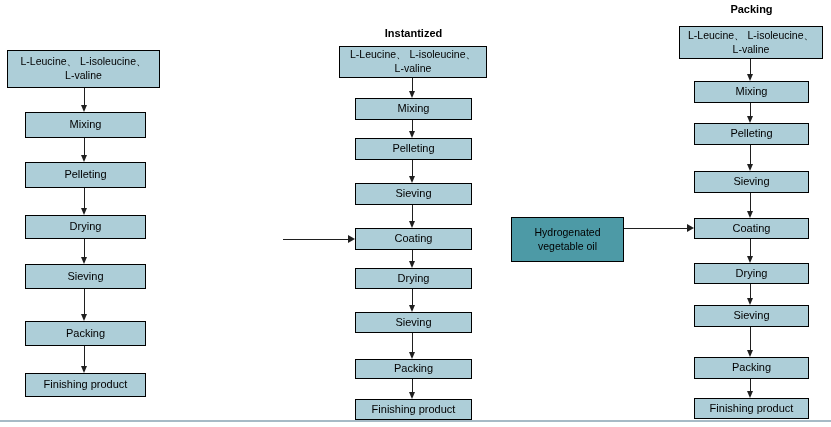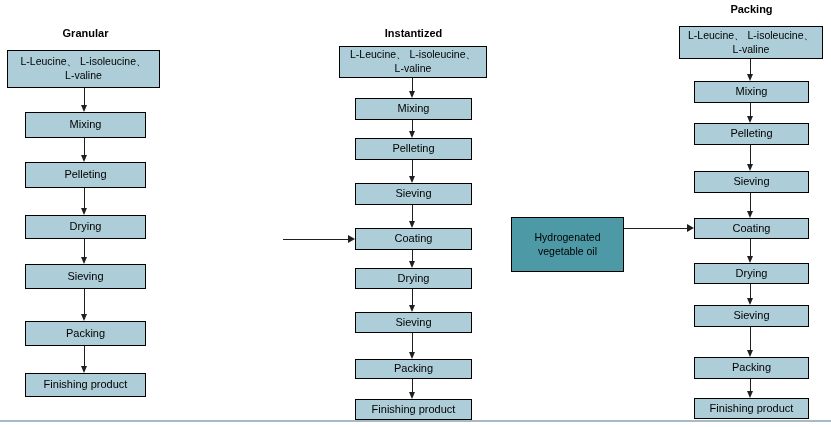--- a/index.html
+++ b/index.html
@@ -58,21 +58,20 @@
     border-top:4.5px solid transparent;border-bottom:4.5px solid transparent;
     border-left:7px solid var(--arrow);
   }
   .divider{position:absolute;left:0;width:831px;height:2px;background:var(--divider);}
 </style>
 </head>
 <body>
 
 <div class="canvas">
 
-  <div class="col-title" style="left:25px;top:27px;width:121px">Granular</div>
 
   <div class="box mat" style="left:7px;top:50px;width:153px;height:38px">L-Leucine、 L-isoleucine、
 L-valine</div>
   <div class="varrow" style="left:85px;top:88px;height:24px"></div>
 
   <div class="box" style="left:25px;top:112px;width:121px;height:26px">Mixing</div>
   <div class="varrow" style="left:85px;top:138px;height:24px"></div>
 
   <div class="box" style="left:25px;top:162px;width:121px;height:26px">Pelleting</div>
   <div class="varrow" style="left:85px;top:188px;height:27px"></div>
@@ -141,19 +140,19 @@
   <div class="box" style="left:694px;top:305px;width:115px;height:22px">Sieving</div>
   <div class="varrow" style="left:751px;top:327px;height:30px"></div>
 
   <div class="box" style="left:694px;top:357px;width:115px;height:22px">Packing</div>
   <div class="varrow" style="left:751px;top:379px;height:19px"></div>
 
   <div class="box" style="left:694px;top:398px;width:115px;height:21px">Finishing product</div>
 
   <div class="harrow" style="left:283px;top:239px;width:72px"></div>
 
-  <div class="box input-box" style="left:511px;top:217px;width:113px;height:55px">Hydrogenated
+  <div class="box input-box" style="left:511px;top:217px;width:113px;height:45px">Hydrogenated
 vegetable oil</div>
   <div class="harrow" style="left:624px;top:228px;width:70px"></div>
 
   <div class="divider" style="top:420px"></div>
 
 </div>
 
 </body></html>

